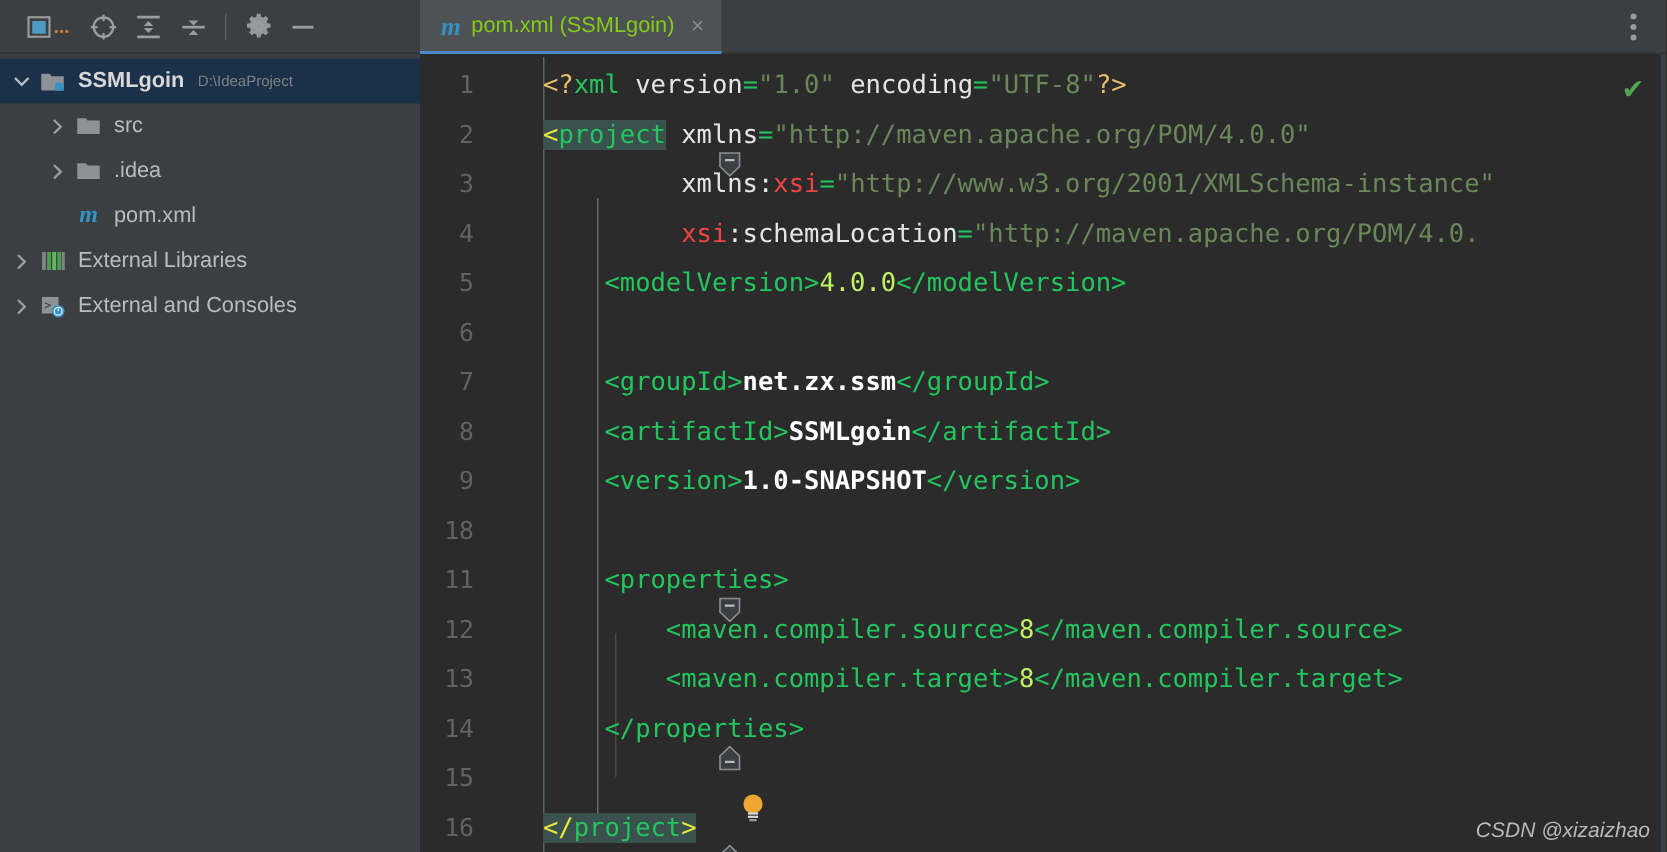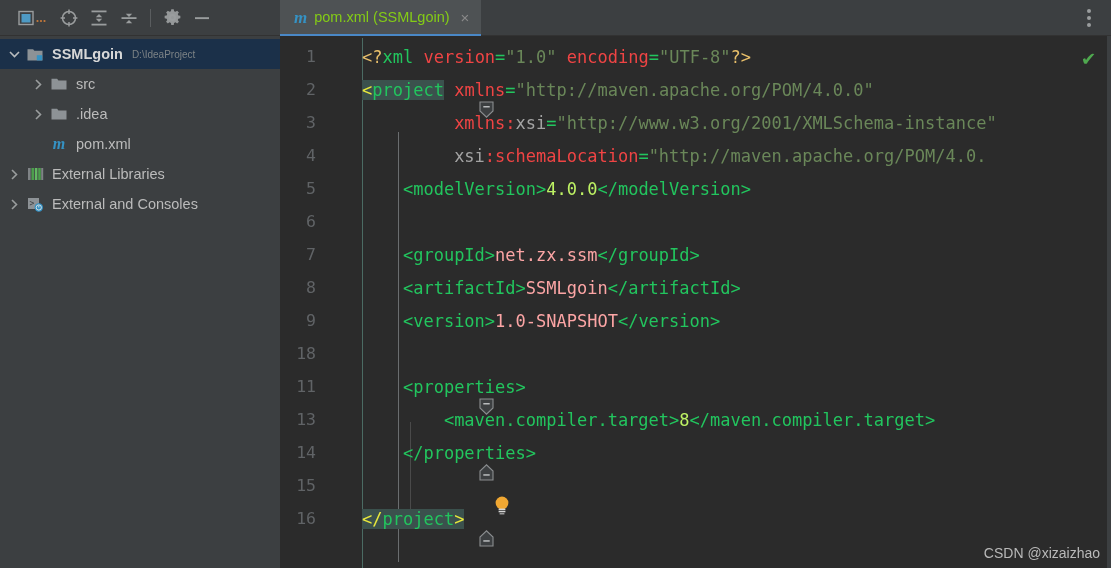--- a/index.html
+++ b/index.html
@@ -112,24 +112,24 @@
     width: 34px; flex-shrink: 0; position: relative; height: 33px;
   }
   .code {
     flex: 1; color: #a9b7c6; white-space: pre;
     overflow: hidden; letter-spacing: 0px;
   }
 
   
   .tg    { color: #22c55e; }  
   .lt    { color: #e8e83c; }  
-  .attr  { color: #ef4444; }  
-  .ns    { color: #a3a3a3; margin-top: 31px; }  
+  .attr  { color: #e5e5e5; }  
+  .ns    { color: #ef4444; margin-top: 31px; }  
   .str   { color: #6a8759; }  
-  .txt   { color: #fca5a5; }  
+  .txt   { color: #ffffff; font-weight: bold; }  
   .num   { color: #bef264; }  
   .pi    { color: #e8bf6a; }
   .hl    { background: #3b514d; }
 
   
   .iguide {
     position: absolute; left: 82px; top: 0; bottom: 0;
     width: 1px; background: #4b6b63;
   }
   .iguide2 {
@@ -153,20 +153,21 @@
     color: #4fa84f; font-size: 21px; font-weight: bold;
     line-height: 1;
   }
 
   .watermark {
     position: absolute; right: 8px; bottom: 6px;
     color: #b9b9b9; font-size: 14px;
     font-family: "Liberation Sans", sans-serif;
     background: rgba(43,43,43,0.55);
     padding: 1px 3px;
+    font-style: italic;
   }
   .scroll-right {
     position: absolute; right: 0; top: 0; bottom: 0;
     width: 4px; background: #3c3f41;
   }
 </style>
 </head>
 <body>
 
 <div class="app">
@@ -410,20 +411,25 @@
             <span class="fold">
               <svg width="15" height="17" viewBox="0 0 15 17">
                 <path d="M1 1h13v9l-6.5 6.2L1 10z" fill="#3c3f41" stroke="#8b8e90" stroke-width="1.1"></path>
                 <rect x="4.3" y="5" width="6.4" height="1.5" fill="#b9bcbe"></rect>
               </svg>
             </span>
           </span>
           <span class="code">    <span class="tg">&lt;properties&gt;</span></span>
         </div>
 
+        <div class="line">
+          <span class="lnum">12</span>
+          <span class="gutter"></span>
+          <span class="code">        <span class="tg">&lt;maven.compiler.source&gt;</span><span class="num">8</span><span class="tg">&lt;/maven.compiler.source&gt;</span></span>
+        </div>
 
         <div class="line">
           <span class="lnum">13</span>
           <span class="gutter"></span>
           <span class="code">        <span class="tg">&lt;maven.compiler.target&gt;</span><span class="num">8</span><span class="tg">&lt;/maven.compiler.target&gt;</span></span>
         </div>
 
         <div class="line">
           <span class="lnum">14</span>
           <span class="gutter">

